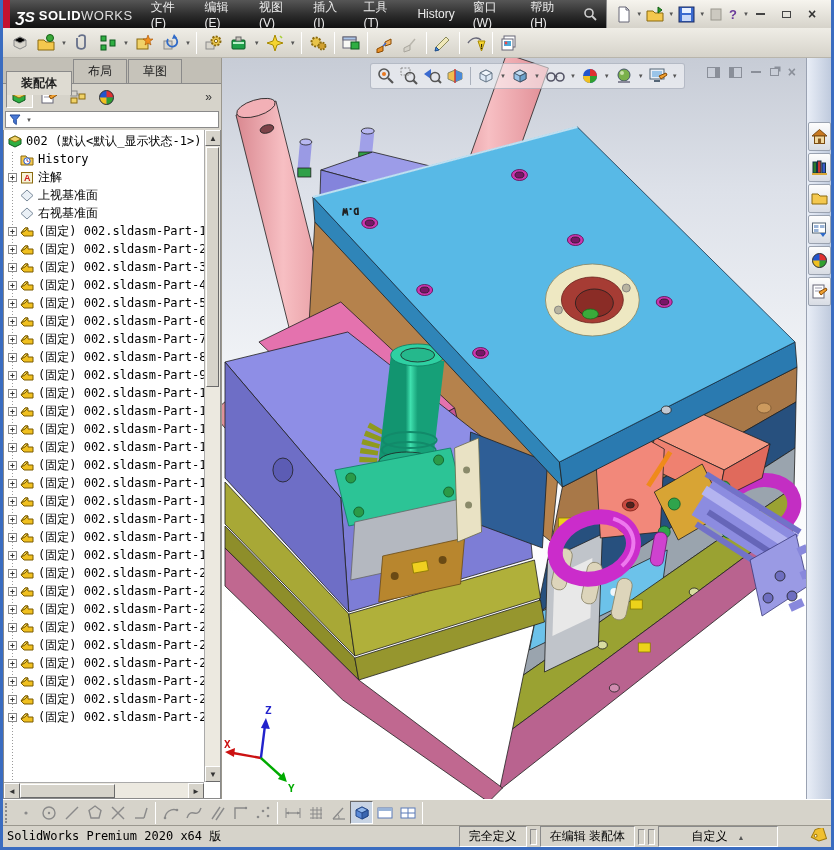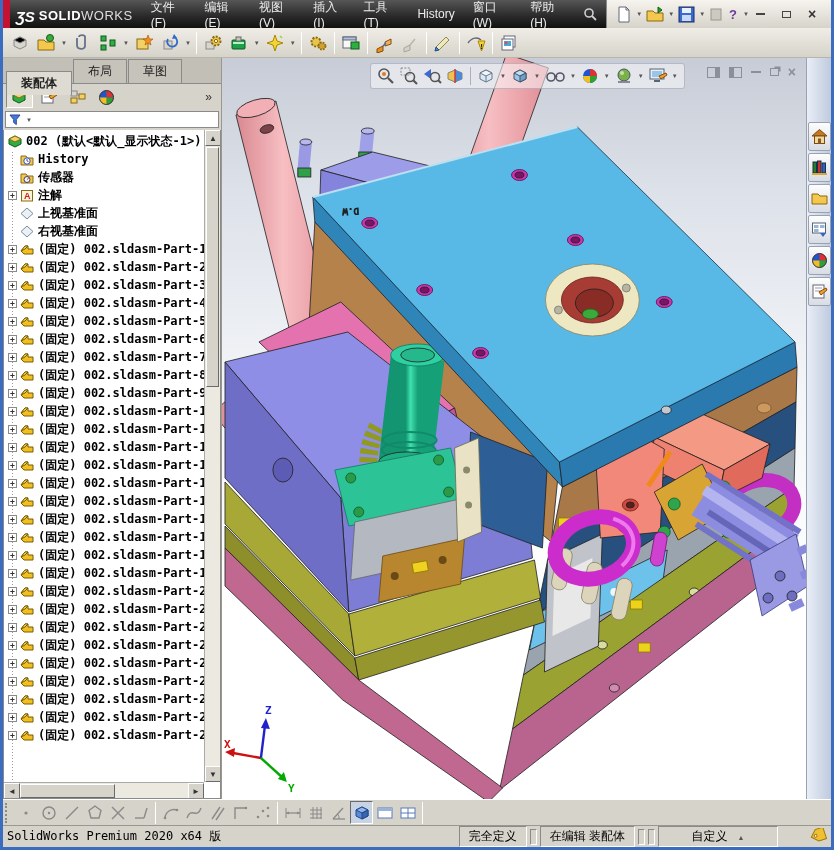--- a/index.html
+++ b/index.html
@@ -45,21 +45,21 @@
   .tree{flex:1;position:relative;background:#fff;border:1px solid #8a8a8a;border-top:none;overflow:hidden;}
   .tree-rows{position:absolute;left:0;top:0;right:16px;bottom:16px;overflow:hidden;padding:2px 0 0 2px;}
   .tree-rows::before{content:'';position:absolute;left:8px;top:22px;bottom:2px;width:1px;
      background-image:repeating-linear-gradient(#9a9a9a 0 1px,transparent 1px 3px);}
   .trow{height:18px;display:flex;align-items:center;white-space:nowrap;font-family:"DejaVu Sans Mono",monospace;
         font-size:12px;color:#000;position:relative;}
   .trow .exp{width:9px;height:9px;flex:0 0 9px;border:1px solid #8a8a8a;background:#fff;font:bold 8px/7px "DejaVu Sans Mono",monospace;
         text-align:center;color:#333;margin:0 3px 0 2px;}
   .trow .exp.hidden{visibility:hidden;}
   .trow .ticon{flex:0 0 15px;margin-right:3px;display:flex;}
-  .trow .tlabel{overflow:hidden;font-weight:bold;}
+  .trow .tlabel{overflow:hidden;}
   
   .vsb{position:absolute;top:0;right:0;bottom:16px;width:16px;background:#ece9e0;border-left:1px solid #aaa;}
   .hsb{position:absolute;left:0;right:16px;bottom:0;height:16px;background:#ece9e0;border-top:1px solid #aaa;display:flex;}
   .sbtn{width:16px;height:16px;background:#d6d3ca;border:1px solid;border-color:#fff #6a6a6a #6a6a6a #fff;
         font-size:8px;color:#333;display:flex;align-items:center;justify-content:center;flex:0 0 16px;}
   .vthumb{position:absolute;left:1px;right:1px;top:17px;height:240px;background:#d6d3ca;border:1px solid;border-color:#fff #6a6a6a #6a6a6a #fff;}
   .vdown{position:absolute;bottom:0;left:0;}
   .hthumb{width:95px;height:14px;margin-top:1px;background:#d6d3ca;border:1px solid;border-color:#fff #6a6a6a #6a6a6a #fff;}
   .hspace{flex:1;}
   
@@ -347,31 +347,20 @@
             <span class="exp hidden">+</span>
             <span class="ticon">
                 <svg width="14" height="13" viewBox="0 0 14 13">
                   <path d="M1,3 h5 l1.5,2 h5.5 v7 h-12 z" fill="#f4c84e" stroke="#8a6a10"></path>
                   <circle cx="7" cy="8" r="3.2" fill="#fff" stroke="#2255cc"></circle>
                   <line x1="7" y1="8" x2="7" y2="6" stroke="#2255cc"></line>
                   <line x1="7" y1="8" x2="8.5" y2="8.6" stroke="#e03030"></line>
                 </svg>
               </span>
             <span class="tlabel">History</span>
-          </div>
-          <div class="trow">
-            <span class="exp hidden">+</span>
-            <span class="ticon">
-                <svg width="14" height="13" viewBox="0 0 14 13">
-                  <path d="M1,3 h5 l1.5,2 h5.5 v7 h-12 z" fill="#f4c84e" stroke="#8a6a10"></path>
-                  <circle cx="7" cy="8.5" r="3" fill="#e8f0f8" stroke="#445"></circle>
-                  <line x1="7" y1="8.5" x2="9" y2="6.8" stroke="#e03030"></line>
-                </svg>
-              </span>
-            <span class="tlabel">传感器</span>
           </div>
           <div class="trow">
             <span class="exp">+</span>
             <span class="ticon">
                 <svg width="14" height="13" viewBox="0 0 14 13">
                   <rect x="1.5" y="1.5" width="11" height="10.5" fill="#f8f4d8" stroke="#8a6a10"></rect>
                   <text x="4" y="10" font-size="9" font-weight="bold" fill="#d02020" font-family="Liberation Sans,sans-serif">A</text>
                 </svg>
               </span>
             <span class="tlabel">注解</span>

